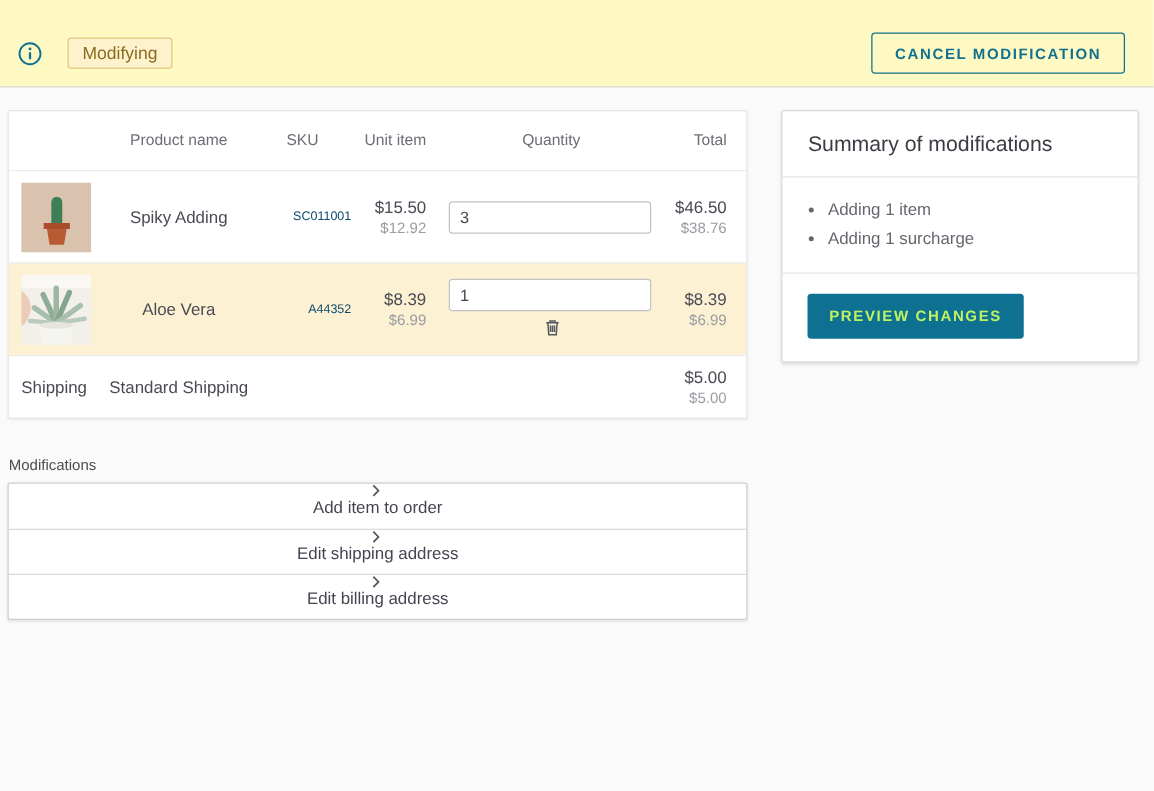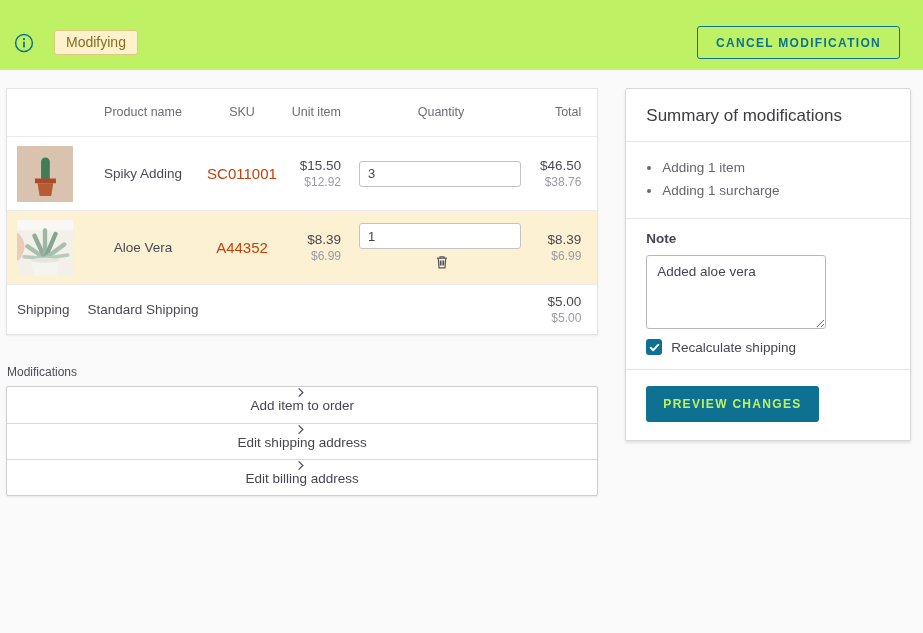--- a/index.html
+++ b/index.html
@@ -10,21 +10,21 @@
     color:#454552;
     font-size:13px;
     overflow:hidden;
   }
   
   .topbar {
     height:70px;
     display:flex; align-items:center;
     padding:16px 23px 0 14px;
     border-bottom:1px solid #d8d8d8;
-    background:#bef264;
+    background:#fef9c3;
   }
   .info-icon { width:20px; height:20px; cursor:pointer; display:block; }
   .status-badge {
     margin-left:20px;
     background:#fdf2cc;
     border:1px solid #e0c87e;
     border-radius:3px;
     color:#8a6c21;
     font-size:14px;
     padding:2px 11px 3px;
@@ -67,21 +67,21 @@
   .t-head .c-price { text-align:right; padding-right:10px; }
   .t-head .c-total { text-align:right; }
   .row-product { height:74px; }
   .row-surcharge { height:56px; }
   .row-shipping { height:50px; }
   .hl { background:#fcf1d2; }
   .hl + .hl { border-top-color:#fdf8e9; }
   .c-img { display:flex; align-items:center; }
   .c-img svg { width:56px; height:56px; display:block; border-radius:1px; }
   .c-name { text-align:center; color:#4a4a55; font-size:13.5px; line-height:1.3; }
-  .c-sku  { text-align:center; color:#c2410c; font-size:15px; }
+  .c-sku  { text-align:right; color:#0c4a6e; font-size:10px; }
   .c-price { text-align:right; padding-right:10px; }
   .c-total { text-align:right; }
   .price-main { color:#4a4a55; font-size:13.5px; }
   .price-net  { color:#9b9ba3; font-size:12px; margin-top:2px; }
   .c-qty { display:flex; flex-direction:column; align-items:flex-start; padding-left:8px; }
   .qty-input {
     width:162px; height:26px;
     border:1px solid #c3c3c3; border-radius:3px;
     font-family:"Liberation Sans", sans-serif;
     font-size:13px; color:#454552;
@@ -298,30 +298,18 @@
     </div>
   </div>
 
   <div class="right-col">
     <div class="card">
       <div class="card-title">Summary of modifications</div>
       <ul class="summary-list">
         <li>Adding 1 item</li>
         <li>Adding 1 surcharge</li>
       </ul>
-      <div class="note-block">
-        <div class="note-label">Note</div>
-        <textarea class="note-textarea" spellcheck="true" style="">Added aloe vera</textarea>
-        <div class="check-row">
-          <span class="checkbox">
-            <svg viewBox="0 0 12 12" fill="none" stroke="#ffffff" stroke-width="2" stroke-linecap="round" stroke-linejoin="round">
-                <path d="M1.8 6.2l2.7 2.8 5.7-6"></path>
-              </svg>
-          </span>
-          <label class="check-label">Recalculate shipping</label>
-        </div>
-      </div>
       <div class="card-footer">
         <button class="btn-primary">PREVIEW CHANGES</button>
       </div>
     </div>
   </div>
 </div>
 
 </body></html>

